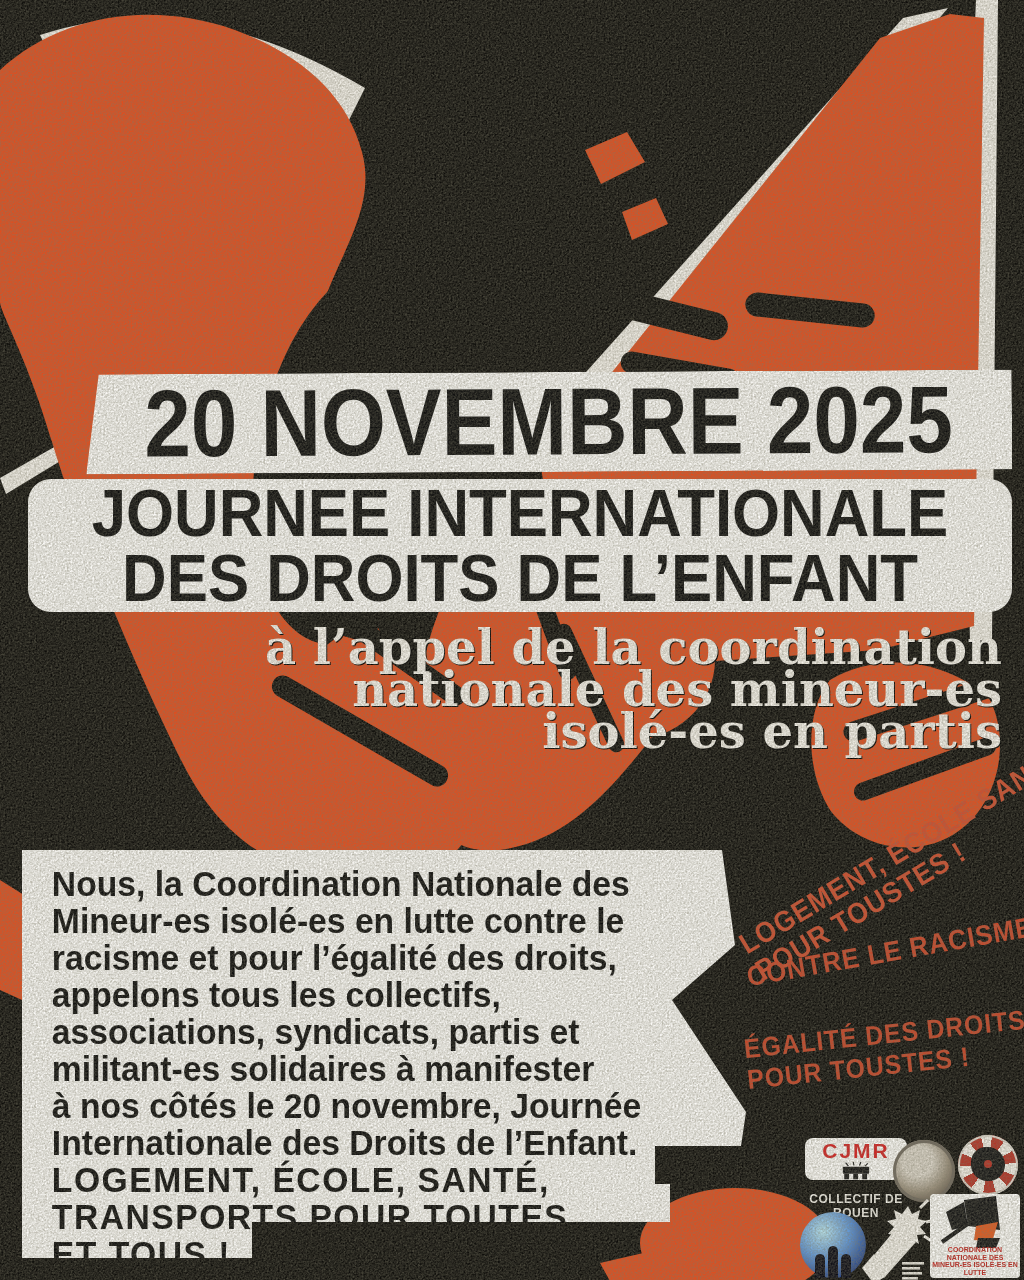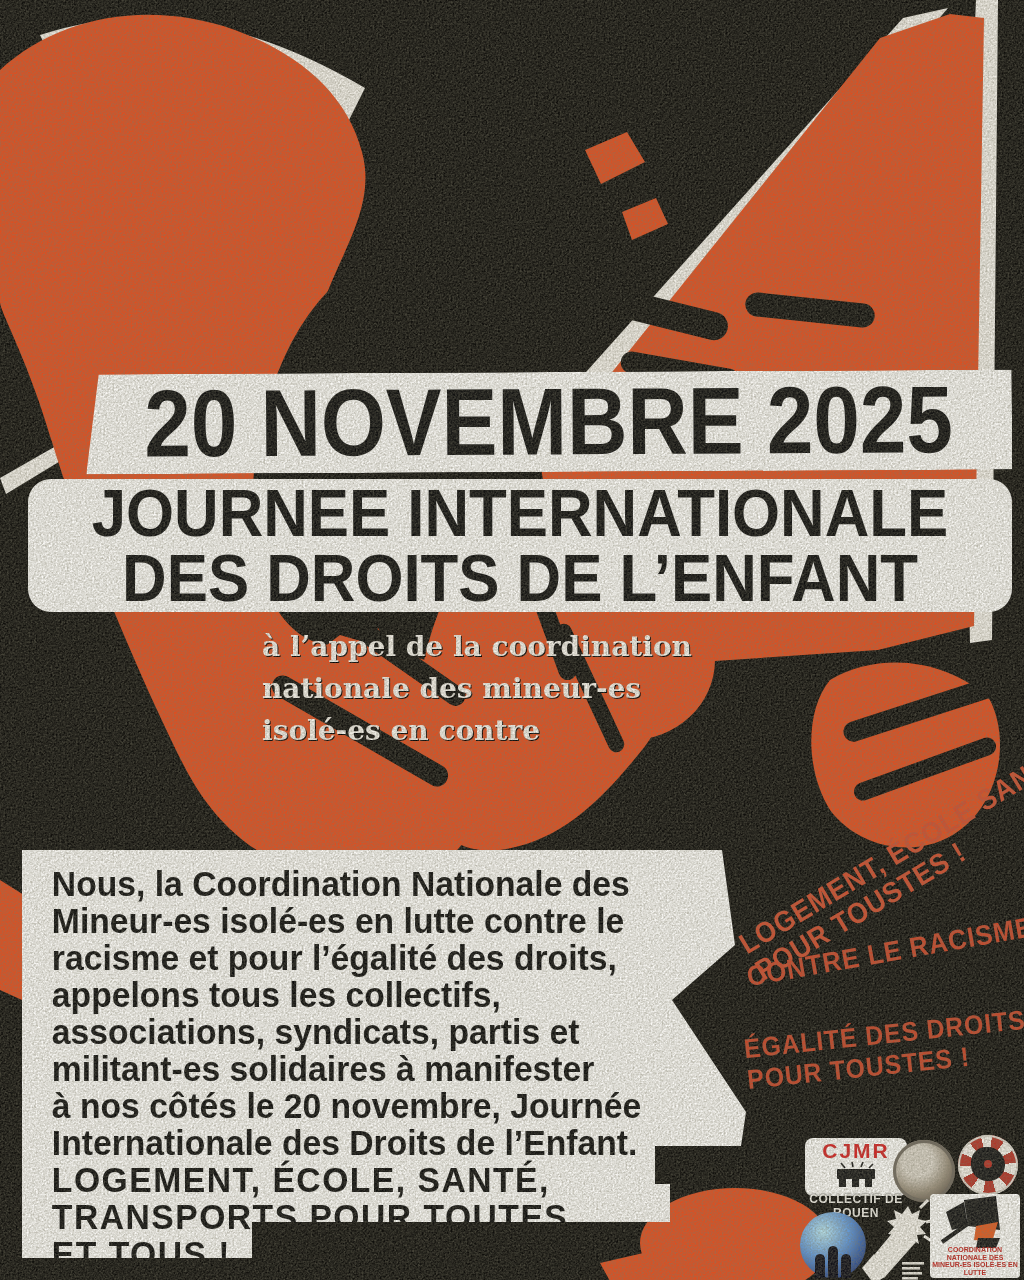--- a/index.html
+++ b/index.html
@@ -19,23 +19,23 @@
   #banner-date{left:86px;top:372px;width:926px;height:100px;
     clip-path:polygon(1.4% 0,100% 0,100% 100%,0 100%);transform:rotate(-.3deg);}
   #banner-date .t{font-weight:bold;font-size:88px;line-height:96px;white-space:nowrap;
     transform:scale(.95,1.08);letter-spacing:0px;}
   #banner-title{left:28px;top:479px;width:984px;height:133px;border-radius:23px;}
   #banner-title .t{font-weight:bold;font-size:63px;line-height:65px;white-space:nowrap;
     transform:scale(.98,1.06);}
   
   #subtitle{
     position:absolute;right:22px;top:626px;width:740px;z-index:3;
-    text-align:left;color:#f6f3ec;
+    text-align:right;color:#f6f3ec;
     font-family:"DejaVu Serif","Liberation Serif",serif;font-weight:bold;
-    font-size:28px;line-height:42px;
+    font-size:48px;line-height:42px;
     text-shadow:1px 1px 0 #000;
   }
   
   #body-box{
     position:absolute;left:22px;top:850px;width:726px;height:408px;z-index:3;
     background:#fbfaf7;color:#0b0b0b;
     clip-path:polygon(0px 0px,700px 0px,713px 95px,650px 150px,724px 262px,
       719px 296px,633px 296px,633px 334px,648px 334px,648px 372px,
       230px 372px,230px 408px,0px 408px);
     padding:16px;
@@ -53,22 +53,22 @@
   .slogan .t{transform:scaleX(.92);transform-origin:0 50%;}
   #slogan-1{left:728px;top:800px;width:310px;height:160px;justify-content:center;
     transform:rotate(-31deg);font-size:29px;line-height:31px;color:#d04c2c;}
   #slogan-2{left:745px;top:928px;width:280px;height:50px;justify-content:center;
     transform:rotate(-10deg);font-size:28px;line-height:30px;color:#c94628;}
   #slogan-3{left:745px;top:1018px;width:270px;height:66px;justify-content:center;
     transform:rotate(-6deg);font-size:27px;line-height:31px;color:#c64527;}
   
   #logos{position:absolute;left:792px;top:1130px;width:232px;height:150px;z-index:4;}
   .logo{position:absolute;}
-  #logo-cjmr{left:13px;top:8px;width:102px;height:58px;background:#fcfbf8;border-radius:8px;
-    display:flex;flex-direction:column;align-items:center;justify-content:flex-start;}
+  #logo-cjmr{left:13px;top:8px;width:102px;height:42px;background:#fcfbf8;border-radius:8px;
+    display:flex;flex-direction:column;align-items:center;justify-content:flex-end;}
   #logo-cjmr .cjmr-t{color:#d42020;font-weight:bold;font-size:21px;line-height:22px;letter-spacing:2px;margin-top:2px;}
   #cjmr-sub{left:6px;top:62px;width:116px;text-align:center;color:#f1efe8;font-weight:bold;
     font-size:12px;letter-spacing:.5px;text-shadow:0 0 2px #000;}
   #logo-gray{left:101px;top:10px;width:62px;height:62px;border-radius:50%;
     background:radial-gradient(circle at 40% 35%,#d8d2c6 0 28%,#9a8f7c 55%,#6b6052 75%,#46403a 100%);
     box-shadow:inset 0 0 0 3px #6e675c;}
   #logo-red{left:166px;top:5px;width:60px;height:60px;border-radius:50%;
     background:repeating-conic-gradient(from 8deg,#b33326 0deg 26deg,#f3efe7 26deg 52deg);
     box-shadow:inset 0 0 0 2px #ddd8cf;}
   #logo-red .core{position:absolute;left:13px;top:12px;width:34px;height:34px;background:#141414;
@@ -144,21 +144,21 @@
 </div>
 
 <div id="banner-title" class="banner">
   <div class="t">JOURNEE INTERNATIONALE</div>
   <div class="t">DES DROITS DE L’ENFANT</div>
 </div>
 
 <div id="subtitle">
   <div>à l’appel de la coordination</div>
   <div>nationale des mineur-es</div>
-  <div>isolé-es en contre</div>
+  <div>isolé-es en partis</div>
 </div>
 
 <div id="body-box">
   <span class="line">Nous, la Coordination Nationale des</span>
   <span class="line">Mineur-es isolé-es en lutte contre le</span>
   <span class="line">racisme et pour l’égalité des droits,</span>
   <span class="line">appelons tous les collectifs,</span>
   <span class="line">associations, syndicats, partis et</span>
   <span class="line">militant-es solidaires à manifester</span>
   <span class="line">à nos côtés le 20 novembre, Journée</span>

